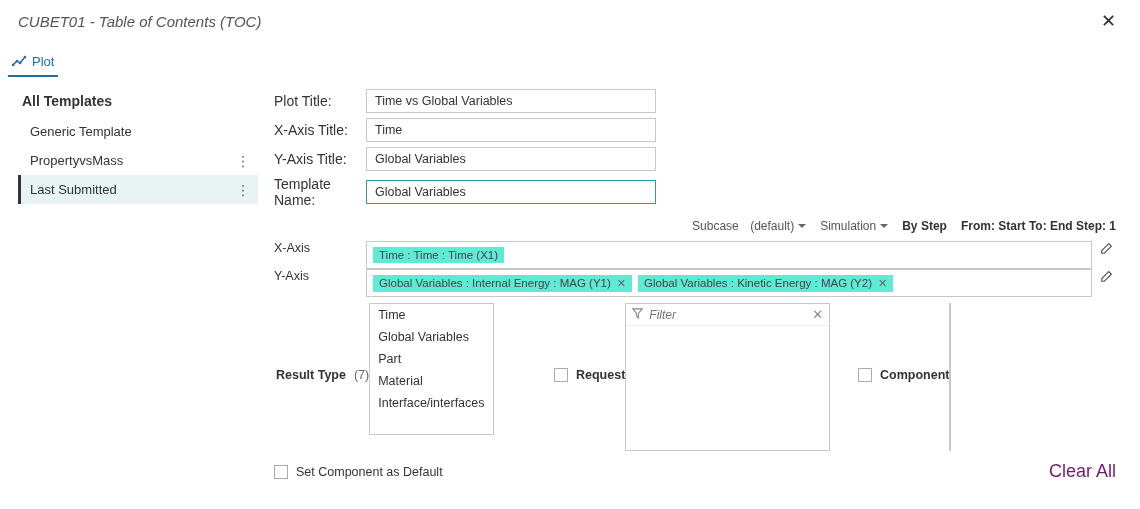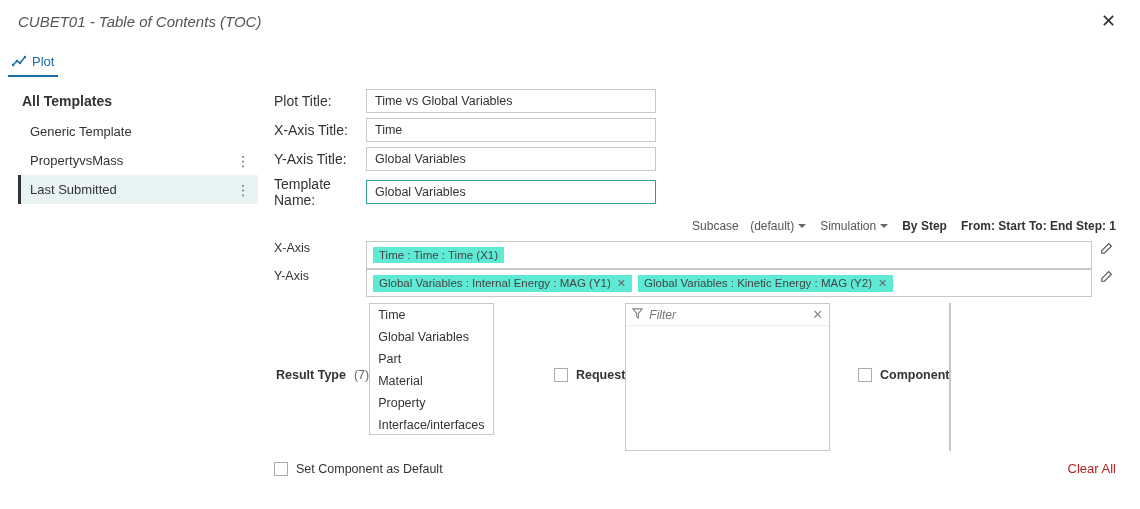--- a/index.html
+++ b/index.html
@@ -239,22 +239,22 @@
     align-items: center;
     gap: 8px;
     margin-top: 10px;
   }
   .default-label {
     font-size: 12.5px;
     color: #333;
   }
   .clear-all {
     margin-left: auto;
-    color: #b91c1c;
-    font-size: 13px;
+    color: #701a75;
+    font-size: 18px;
     cursor: pointer;
   }
   ::-webkit-scrollbar { width: 14px; }
   ::-webkit-scrollbar-track { background: #f0f0f0; }
   ::-webkit-scrollbar-thumb { background: #c4c4c4; }
   ::-webkit-scrollbar-button { background: #e4e4e4; height: 14px; }
 </style>
 </head>
 <body>
 
@@ -363,21 +363,20 @@
       <div class="col col-result">
         <div class="col-header">
           <span>Result Type</span>
           <span class="col-count">(7)</span>
         </div>
         <div class="listbox">
           <div class="list-item">Time</div>
           <div class="list-item">Global Variables</div>
           <div class="list-item">Part</div>
           <div class="list-item">Material</div>
-          <div class="list-item">Property</div>
           <div class="list-item">Interface/interfaces</div>
 
         </div>
       </div>
 
       <div class="col col-request">
         <div class="col-header">
           <span class="checkbox"></span>
           <span>Request</span>
         </div>

